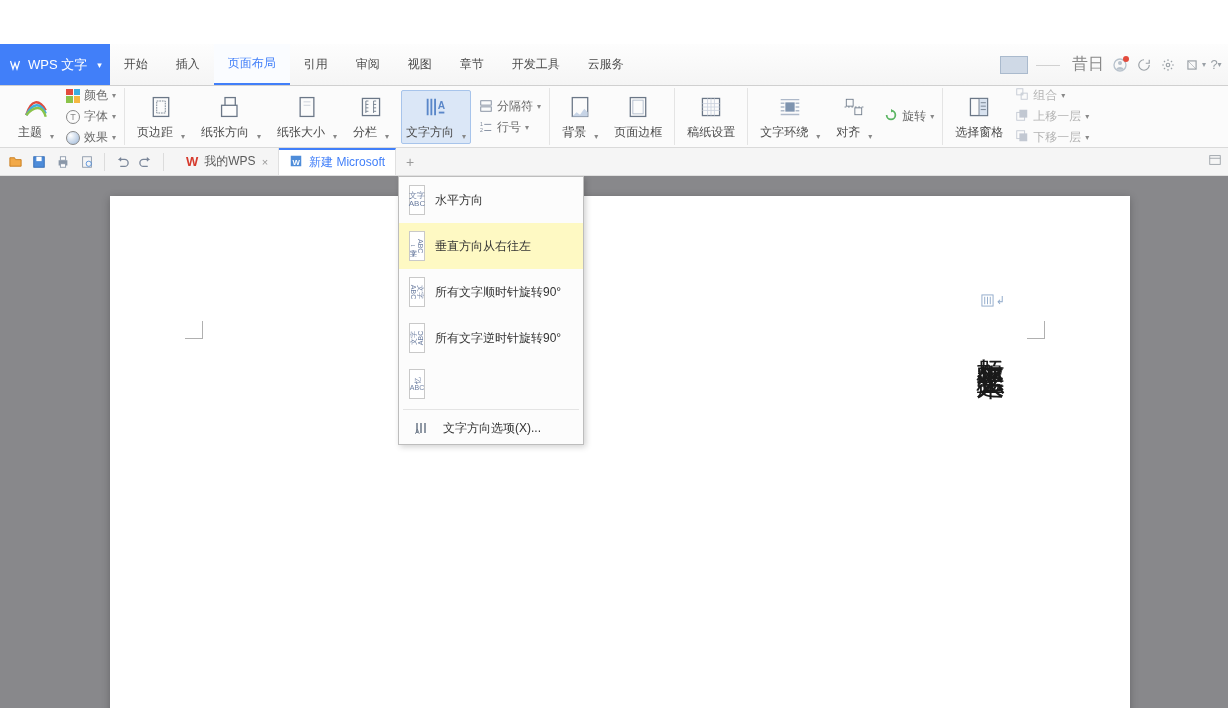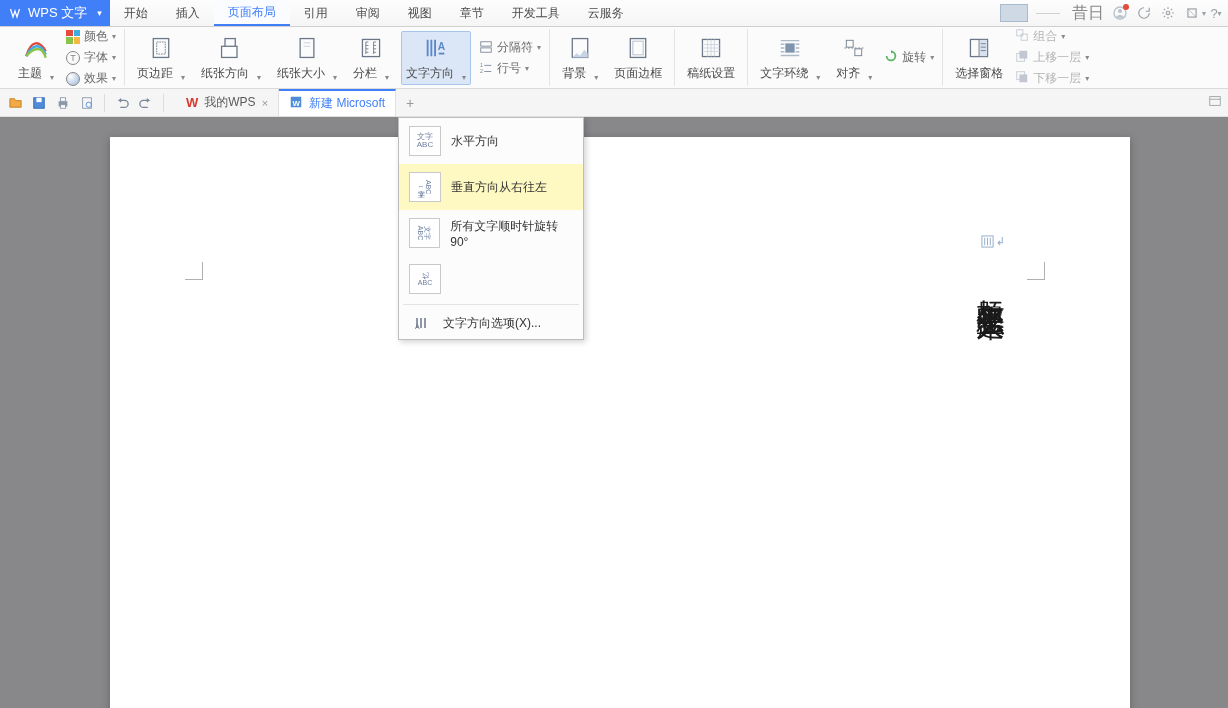--- a/index.html
+++ b/index.html
@@ -1,18 +1,18 @@
 <!DOCTYPE html>
 <html><head>
 <meta charset="utf-8">
 <style>
 * { margin: 0; padding: 0; box-sizing: border-box; font-family: "Microsoft YaHei", sans-serif; }
 body { width: 1228px; height: 708px; background: #fff; overflow: hidden; font-size: 12px; color: #333; }
 
-.titlebar { height: 27px; background: linear-gradient(#fdfdfd,#f5f5f5); border-bottom: 1px solid #d0d0d0; display: flex; align-items: center; position: relative; }
+.titlebar { height: 42px; background: linear-gradient(#fdfdfd,#f5f5f5); border-bottom: 1px solid #d0d0d0; display: flex; align-items: center; position: relative; margin-top: 44px; }
 .titlebar-left { display: flex; align-items: center; height: 100%; }
 .wps-logo { width: 18px; height: 18px; background: #417ff9; margin: 0 4px 0 6px; display:flex; align-items:center; justify-content:center; }
 .wps-logo svg { width: 12px; height: 12px; }
 .app-name { color: #fff; background: #417ff9; height: 100%; display:flex; align-items:center; padding: 0 6px 0 0; font-size: 13px; }
 .wps-wrap { background:#417ff9; display:flex; align-items:center; height:100%; padding-right:4px;}
 .title-drop { color:#fff; font-size:9px; padding:0 4px;}
 .menu-tabs { display: flex; height: 100%; align-items: stretch; }
 .menu-tab { padding: 0 14px; display:flex; align-items:center; color:#4a4a4a; cursor:default; }
 .menu-tab.active { color:#417ff9; border-bottom:2px solid #417ff9; background:#fafcff;}
 .titlebar-right { position:absolute; right:4px; top:0; height:100%; display:flex; align-items:center; gap:8px; color:#8a8a8a;}
@@ -46,21 +46,21 @@
 .workspace { position:relative; height: calc(708px - 27px - 62px - 28px); background:#88888b; overflow:hidden;}
 .page { position:absolute; left:110px; top:20px; width:1020px; height:620px; background:#fff; box-shadow:0 2px 8px rgba(0,0,0,0.25);}
 .page .corner-tl { position:absolute; left:75px; top:125px; width:18px; height:18px; border-left:1px solid #b0b0b0; border-top:1px solid #b0b0b0; transform:rotate(180deg);}
 .page .corner-tr { position:absolute; right:85px; top:125px; width:18px; height:18px; border-right:1px solid #b0b0b0; border-top:1px solid #b0b0b0; transform:scaleY(-1);}
 .vmark { position:absolute; right:125px; top:98px; color:#8fa9c9; font-size:14px; display:flex; gap:2px; align-items:center;}
 .vtext { position:absolute; right:125px; top:140px; writing-mode:vertical-rl; font-family:"SimSun","宋体",serif; font-size:28px; color:#1a1a1a; letter-spacing:2px; line-height:1.1;}
 
 .dropdown { position:absolute; left:398px; top:0; width:186px; background:#fcfcfc; border:1px solid #bdbdbd; box-shadow:2px 2px 6px rgba(0,0,0,0.18); z-index:50;}
 .dd-item { display:flex; align-items:center; height:46px; padding:0 10px; gap:10px;}
 .dd-item.hover { background:#fef9c3;}
-.dd-item .thumb { width:32px; height:30px; border:1px solid #c9c9c9; background:#fff; display:flex; align-items:center; justify-content:center; font-size:8px; color:#6b7da0; text-align:center; line-height:1;}
+.dd-item .thumb { width:16px; height:30px; border:1px solid #c9c9c9; background:#fff; display:flex; align-items:center; justify-content:center; font-size:8px; color:#6b7da0; text-align:center; line-height:1;}
 .dd-sep { height:1px; background:#e4e4e4; margin:2px 4px;}
 .dd-item.opt { height:32px;}
 .dd-item.opt .thumb { border:none; background:transparent; width:24px;}
 </style>
 </head>
 <body>
 
 <div class="titlebar">
   <div class="titlebar-left">
     <div class="wps-wrap">
@@ -447,20 +447,26 @@
       <span>垂直方向从右往左</span>
     </div>
     <div class="dd-item">
       <div class="thumb">
           <span style="transform:rotate(90deg);display:inline-block;font-size:7px;">文字<br>ABC</span>
         </div>
       <span>所有文字顺时针旋转90°</span>
     </div>
     <div class="dd-item">
       <div class="thumb">
+          <span style="transform:rotate(-90deg);display:inline-block;font-size:7px;">文字<br>ABC</span>
+        </div>
+      <span>所有文字逆时针旋转90°</span>
+    </div>
+    <div class="dd-item">
+      <div class="thumb">
           <span style="font-size:7px;"><span style="transform:rotate(-90deg);display:inline-block;">忆</span><br>ABC</span>
         </div>
     </div>
     <div class="dd-sep"></div>
     <div class="dd-item opt">
       <div class="thumb">
           <svg viewBox="0 0 16 16" width="16" height="16">
             <path d="M4 3v10M8 3v10M12 3v10" stroke="#6b7787" stroke-width="1.5"></path>
             <text x="2" y="14" font-size="7" fill="#6b7787">A</text>
           </svg>

